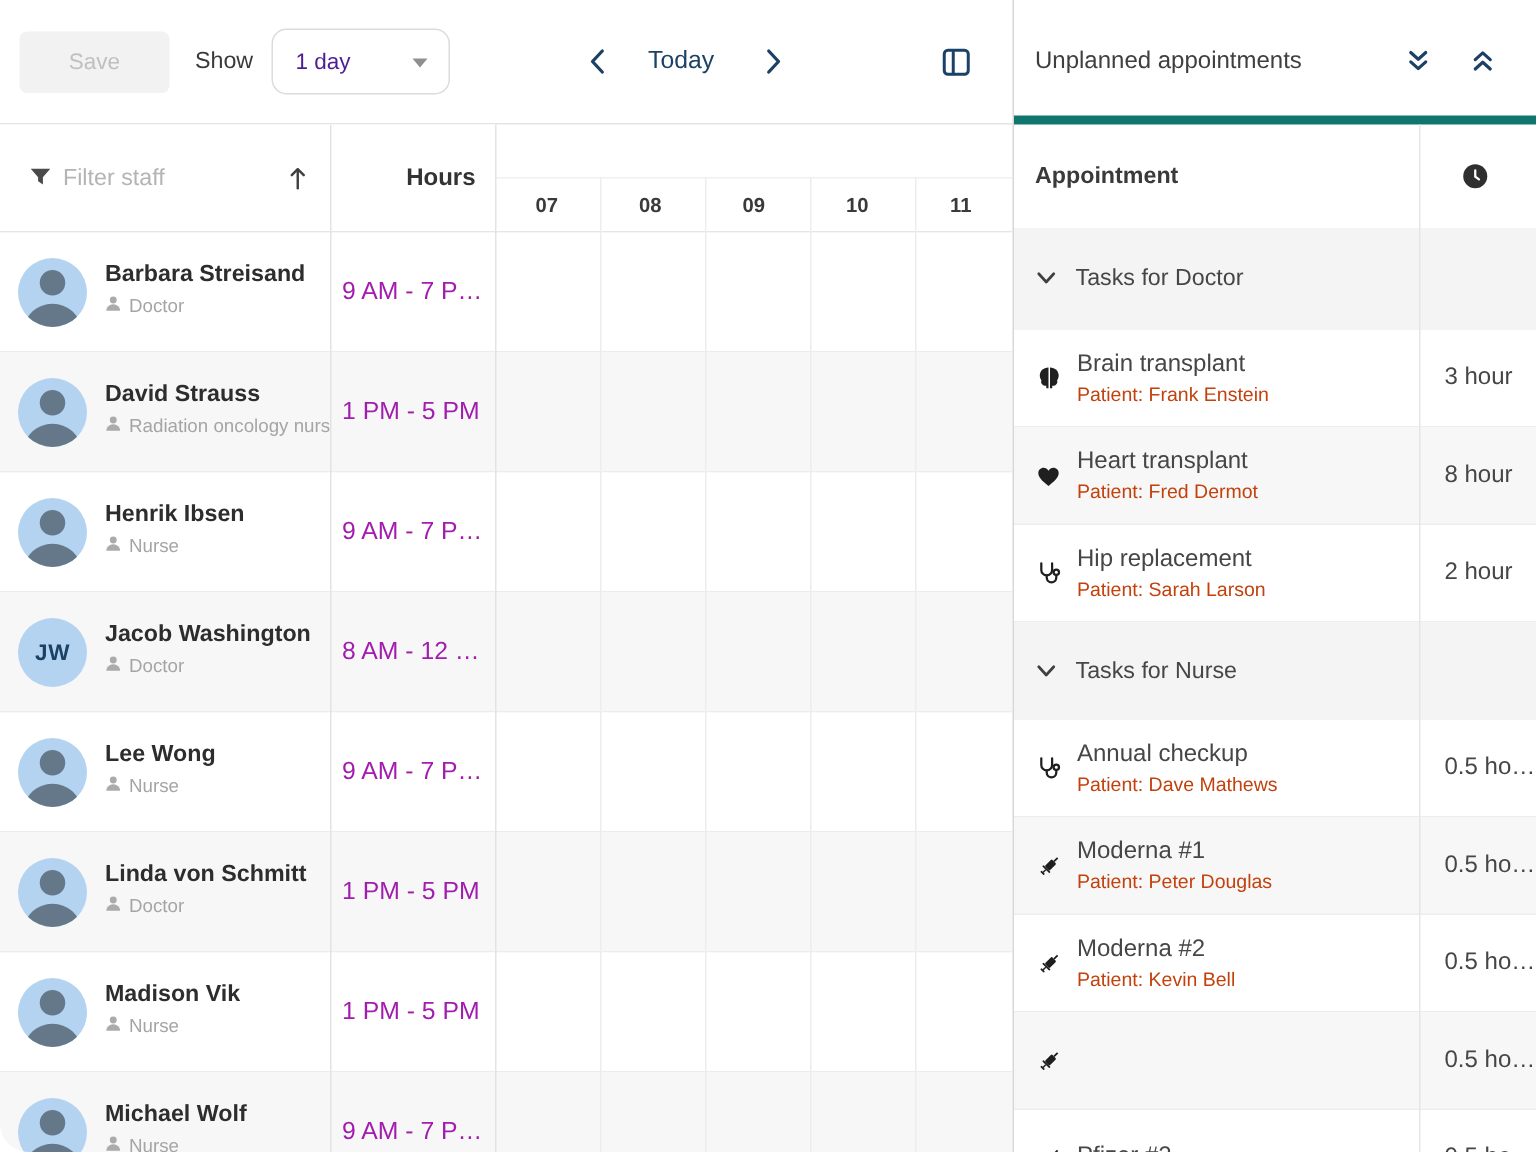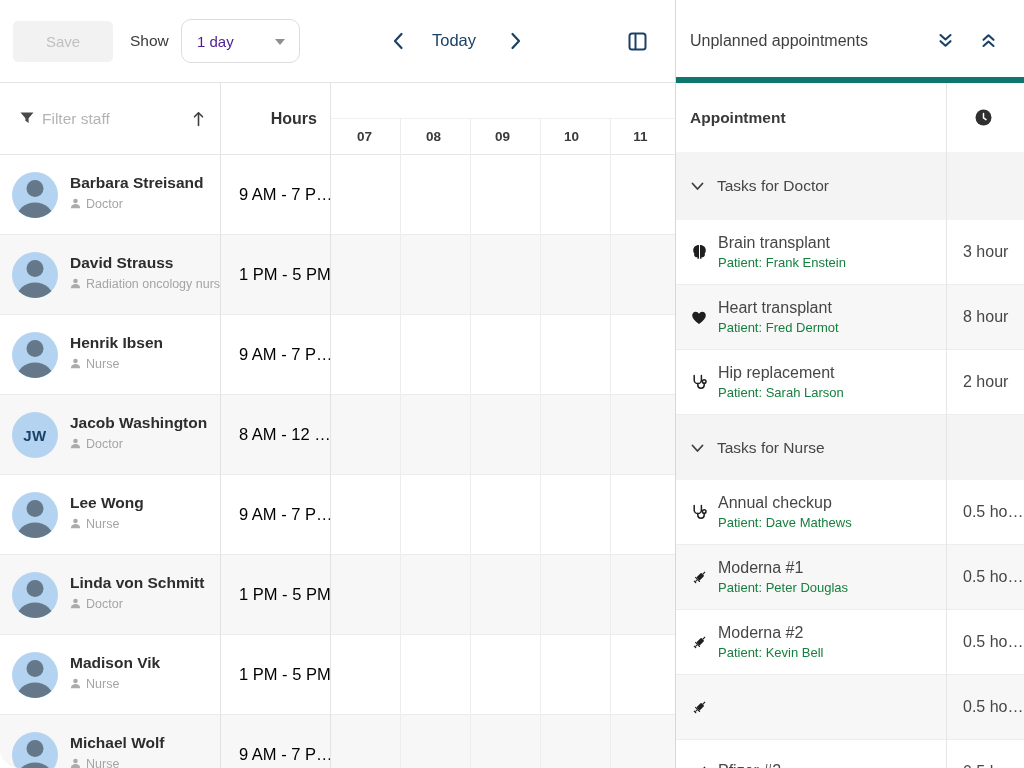--- a/index.html
+++ b/index.html
@@ -46,21 +46,21 @@
   .staff-row { position:relative; height:80px; background:#fff; border-bottom:1px solid #ececec; cursor:pointer; }
   .staff-row.alt { background:#f7f7f7; }
   .avatar { position:absolute; left:12px; top:17px; width:46px; height:46px; border-radius:50%; background:#b3d3f1;
     overflow:hidden; display:flex; align-items:center; justify-content:center;
     font-size:15px; font-weight:700; letter-spacing:.5px; color:#1b4166; }
   .staff-info { position:absolute; left:70px; top:19px; width:150px; overflow:hidden; }
   .staff-name { font-size:15.5px; font-weight:700; color:#2d2d2d; white-space:nowrap; }
   .role-line { display:flex; align-items:center; gap:5px; margin-top:3px; white-space:nowrap; overflow:hidden; }
   .staff-role-text { font-size:12.5px; color:#a5a5a5; }
   .staff-hours { position:absolute; left:220px; top:0; width:110px; height:100%; display:flex; align-items:center;
-    padding-left:19px; font-size:16.5px; color:#000000; white-space:nowrap; overflow:hidden; }
+    padding-left:8px; font-size:16.5px; color:#a21caf; white-space:nowrap; overflow:hidden; }
 
   
   .grid { position:absolute; left:330px; top:155px; width:345px; height:613px; overflow:hidden; }
   .grid-row { height:80px; background:#fff; border-bottom:1px solid #ececec; }
   .grid-row.alt { background:#f7f7f7; }
   .col-line { position:absolute; top:118px; bottom:0; width:1px; background:#ededed; }
   .vline { position:absolute; top:83px; bottom:0; width:1px; background:#e3e3e3; }
 
   
   .right-panel { position:absolute; left:675px; top:0; width:349px; height:768px; border-left:1px solid #d7d7d7; background:#fff; }
@@ -73,21 +73,21 @@
   .rp-clock { position:absolute; left:299px; top:26px; line-height:0; }
   .rp-body { position:absolute; left:0; top:152px; width:100%; height:616px; overflow:hidden; }
   .group-row { height:65px; background:#f4f4f4; display:flex; align-items:center; padding-left:15px; gap:13px; cursor:pointer; }
   .group-row.first { height:68px; }
   .group-label { font-size:15.5px; color:#464646; }
   .task-row { position:relative; height:65px; background:#fff; border-bottom:1px solid #ededed; cursor:pointer; }
   .task-row.alt { background:#f7f7f7; }
   .task-main { position:absolute; left:0; top:0; width:270px; height:100%; display:flex; align-items:center; }
   .task-icon { width:18px; margin-left:15px; margin-right:9px; flex:none; line-height:0; }
   .task-title { font-size:16px; color:#464646; white-space:nowrap; }
-  .task-patient { font-size:13px; color:#15803d; margin-top:3px; white-space:nowrap; }
+  .task-patient { font-size:13px; color:#c2410c; margin-top:3px; white-space:nowrap; }
   .task-duration { position:absolute; left:270px; top:0; width:79px; height:100%; display:flex; align-items:center;
     padding-left:17px; font-size:16px; color:#464646; white-space:nowrap; overflow:hidden; }
   .rp-divider { position:absolute; left:270px; top:83px; bottom:0; width:1px; background:#e6e6e6; z-index:3; }
 </style>
 </head>
 <body>
 
 <div class="app">
 
   <div class="toolbar">

